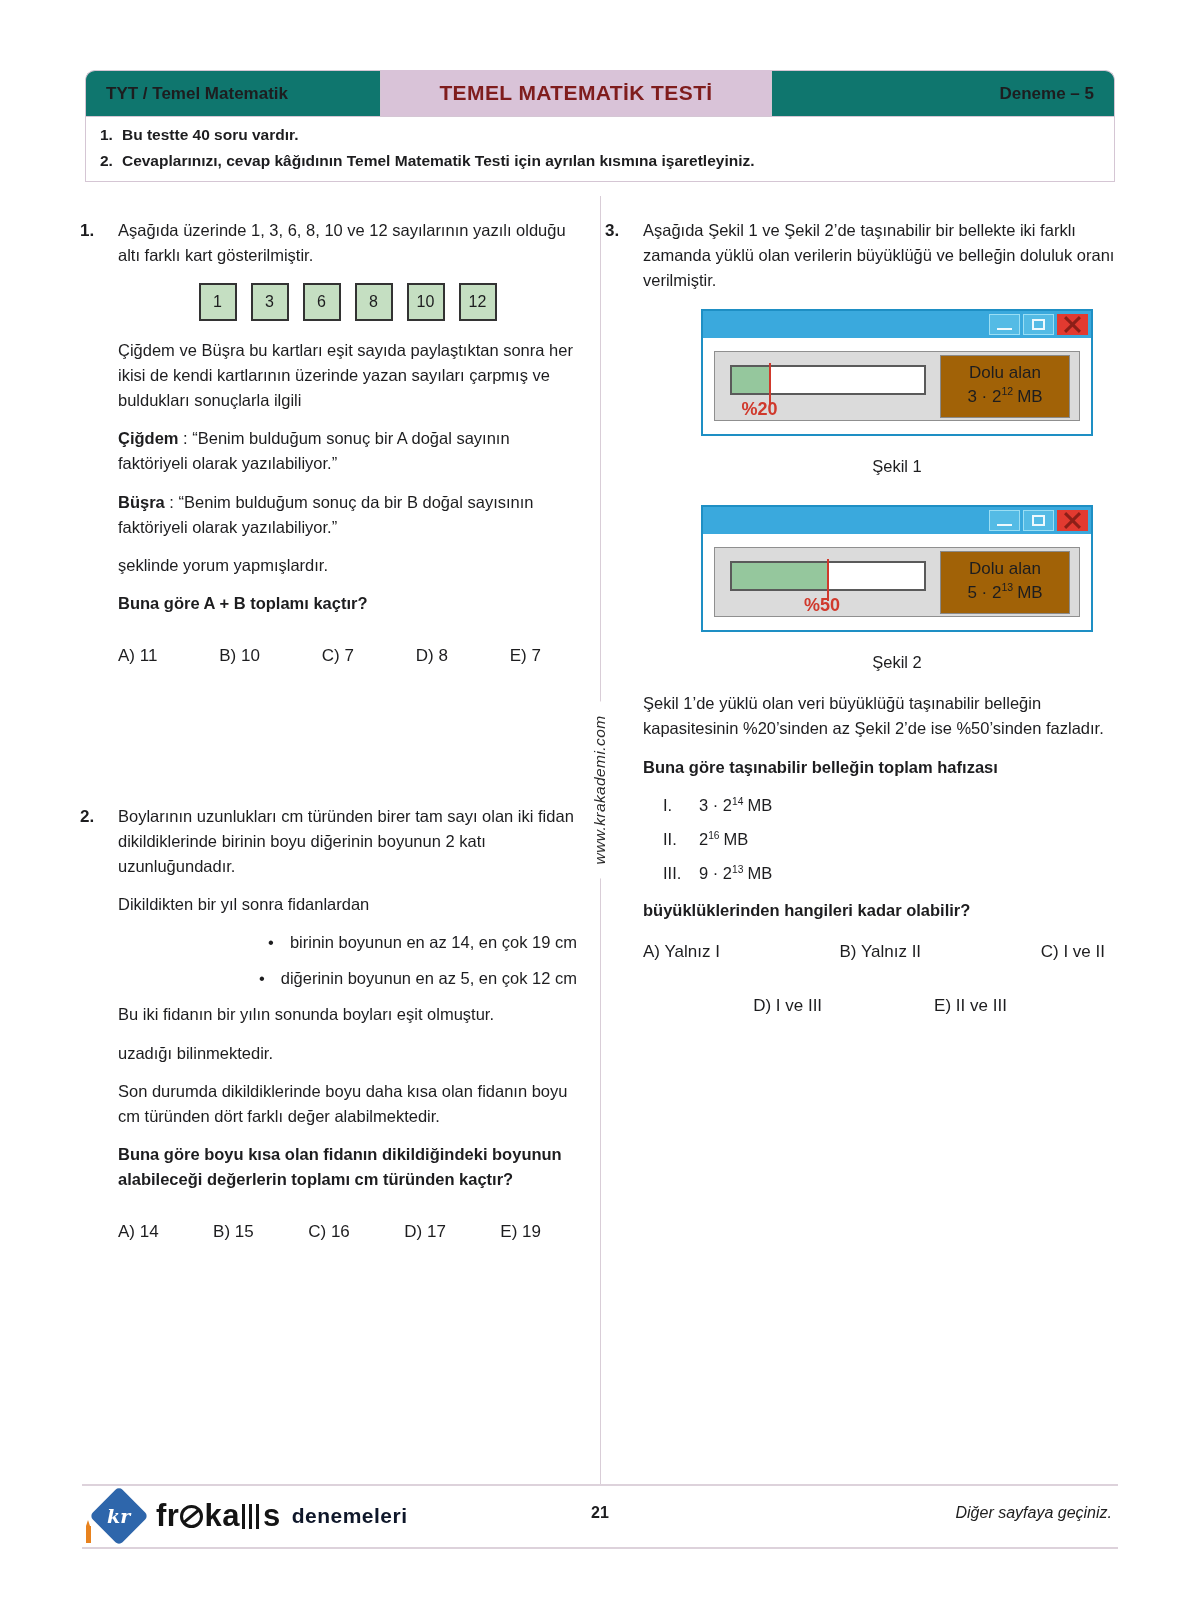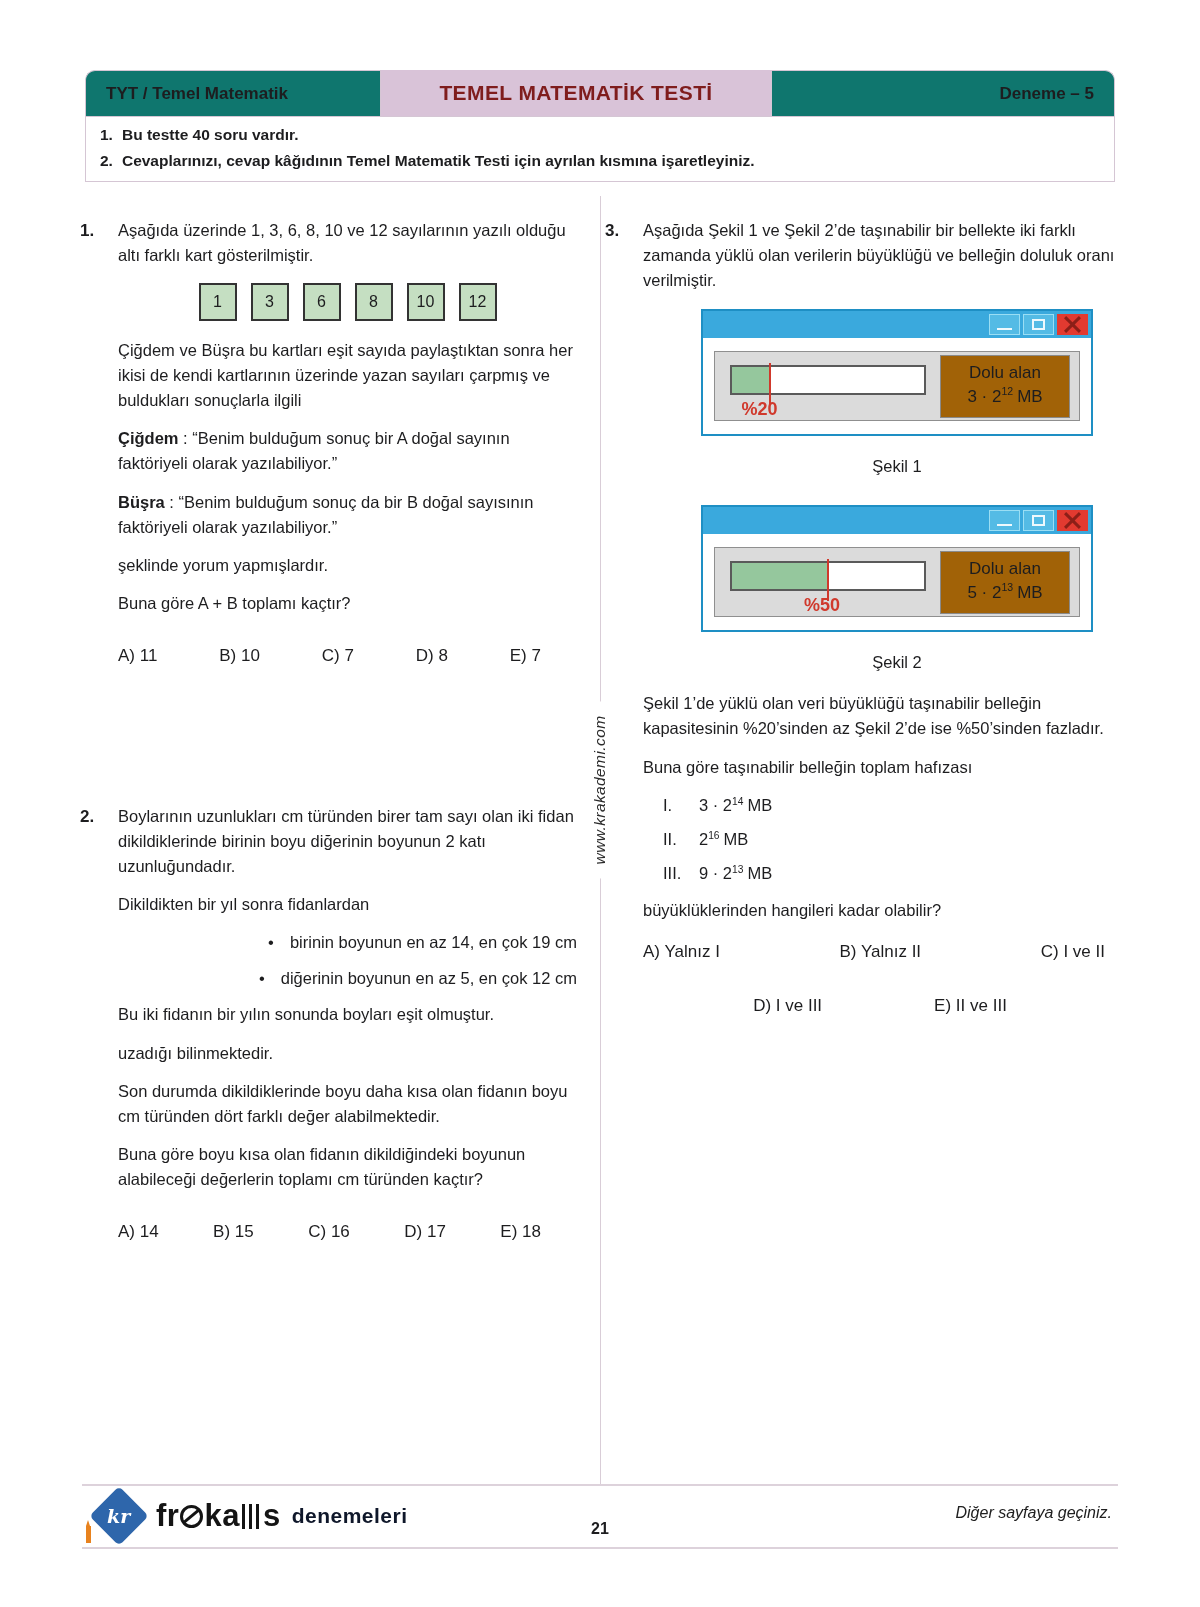--- a/index.html
+++ b/index.html
@@ -29,21 +29,21 @@
                font-style:italic; font-size:15.5px; color:#2b2b2b; background:#fff; padding:0 14px;
                white-space:nowrap; letter-spacing:0.4px; z-index:2; }
 
   .col-left  { position:absolute; left:80px;  top:218px; width:497px;  }
   .col-right { position:absolute; left:605px; top:218px; width:512px; }
 
   .question { display:flex; }
   .qnum  { width:38px; flex-shrink:0; font-weight:bold; font-size:17px; line-height:1.52; }
   .qbody { flex:1; font-size:16.5px; line-height:1.52; }
   .para  { margin-bottom:13px; }
-  .stem  { font-weight:normal; }
+  .stem  { font-weight:bold; }
   .speaker-name { font-weight:bold; }
 
   
   .cards { display:flex; gap:14px; justify-content:center; margin:15px 0 17px; }
   .card  { width:38px; height:38px; background:#c5dfc2; border:2px solid #333;
            display:flex; align-items:center; justify-content:center; font-size:16px; }
 
   
   .options { display:flex; justify-content:space-between; margin-top:27px; padding-right:36px; font-size:17px; }
   .q2-block { position:absolute; top:586px; left:0; width:497px; }
@@ -93,21 +93,21 @@
                   font-family:"DejaVu Serif", serif; }
   .pencil { position:absolute; left:86px; top:1526px; width:5px; height:17px; background:#e8821e; }
   .pencil::before { content:""; position:absolute; top:-6px; left:0; border-left:2.5px solid transparent;
                     border-right:2.5px solid transparent; border-bottom:6px solid #e8821e; }
   .logo-text { display:flex; align-items:center; font-weight:bold; color:#141414; font-size:31px; letter-spacing:0.5px; }
   .glyph-e { width:23px; height:23px; border:3.5px solid #141414; border-radius:50%; position:relative; margin:0 1px; }
   .glyph-e::after { content:""; position:absolute; left:-2px; top:7px; width:20px; height:3px; background:#141414; transform:rotate(-40deg); }
   .glyph-n { width:19px; height:25px; margin:0 2px;
              background:repeating-linear-gradient(90deg,#141414 0 3px,transparent 3px 7px); }
   .logo-sub { font-size:21px; font-weight:bold; margin-left:11px; color:#0f172a; }
-  .page-num { position:absolute; top:1504px; left:0; width:1200px; text-align:center; font-weight:bold; font-size:16px;margin-top:16px; }
+  .page-num { position:absolute; top:1504px; left:0; width:1200px; text-align:center; font-weight:bold; font-size:16px; }
   .next-page { position:absolute; top:1504px; right:88px; font-style:italic; font-size:16px; color:#202020; }
 </style>
 </head>
 <body>
 
 <div class="page">
 
   <div class="hdr-box hdr-left">
     <span>TYT / Temel Matematik</span>
   </div>
@@ -180,21 +180,21 @@
         </div>
         <div class="para">Bu iki fidanın bir yılın sonunda boyları eşit olmuştur.</div>
         <div class="para">uzadığı bilinmektedir.</div>
         <div class="para">Son durumda dikildiklerinde boyu daha kısa olan fidanın boyu cm türünden dört farklı değer alabilmektedir.</div>
         <div class="para stem">Buna göre boyu kısa olan fidanın dikildiğindeki boyunun alabileceği değerlerin toplamı cm türünden kaçtır?</div>
         <div class="options">
           <span>A) 14</span>
           <span>B) 15</span>
           <span>C) 16</span>
           <span>D) 17</span>
-          <span>E) 18</span>
+          <span>E) 19</span>
         </div>
       </div>
     </div>
   </div>
 
   <div class="col-right">
 
     <div class="question">
       <div class="qnum">3.</div>
       <div class="qbody">

